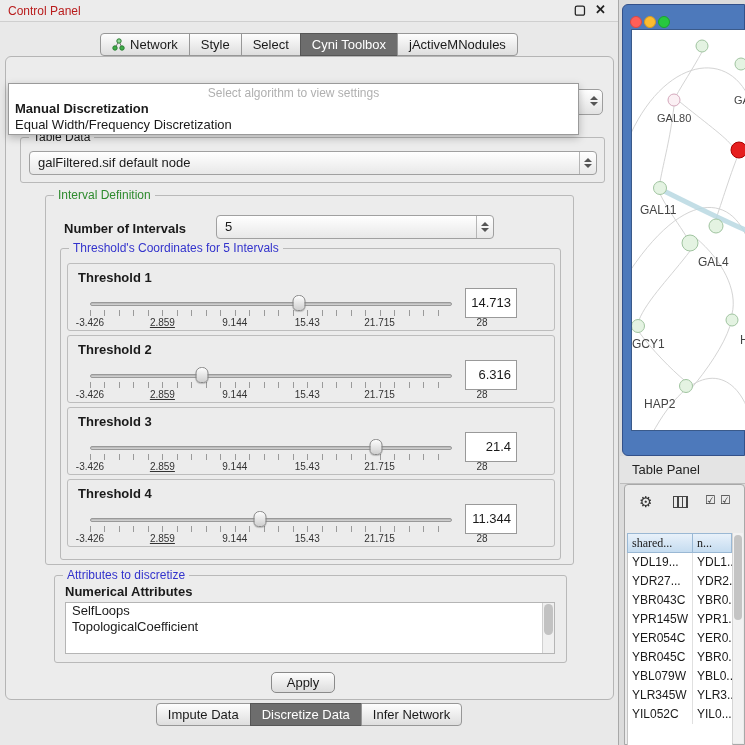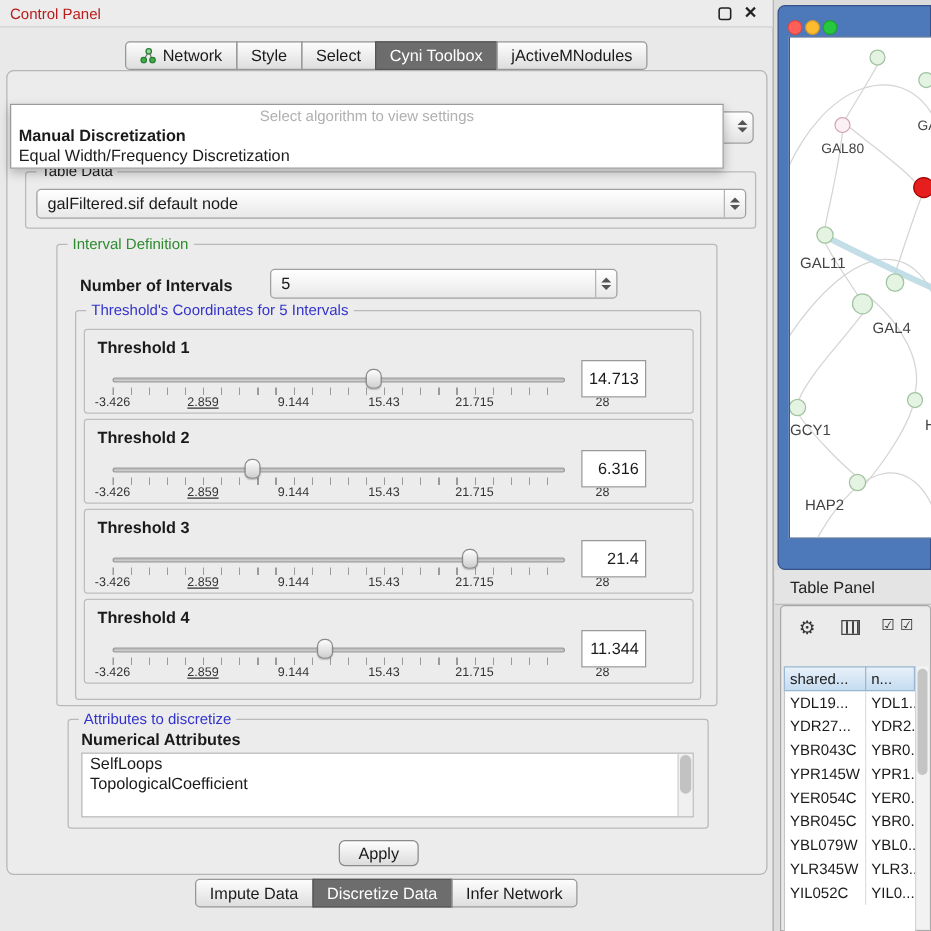--- a/index.html
+++ b/index.html
@@ -128,21 +128,21 @@
   .table-panel { position:absolute; left:624px; top:484px; width:121px; height:261px;
     background:#ebebeb; border:1px solid #a8a8a8; border-radius:4px 4px 0 0; }
   .tp-toolbar { position:absolute; left:0; top:0; width:100%; height:36px; }
   .tp-icon { position:absolute; top:8px; font-size:15px; color:#333; cursor:default; }
   .gear { left:14px; }
   .col-icon { left:48px; top:11px; width:15px; height:12px; border:1.5px solid #444;
     background:repeating-linear-gradient(to right, transparent 0 3px, #444 3px 4.5px); }
   .chk1 { left:80px; font-size:12px; }
   .chk2 { left:95px; font-size:12px; }
   .tp-table { position:absolute; left:2px; top:48px; width:106px; }
-  .tp-header { display:flex; height:20px; }
+  .tp-header { display:flex; height:20px;font-family:Liberation Serif, serif; }
   .tp-header .hcell { background:linear-gradient(#e8f1fa,#c5dcf0); border:1px solid #9ab8d4;
     font-size:12px; padding:2px 0 0 4px; overflow:hidden; white-space:nowrap; }
   .hcell.c1 { width:66px; }
   .hcell.c2 { width:40px; margin-left:-1px; }
   .tp-rows { background:#fff; border:1px solid #c5c5c5; border-top:none; height:193px; overflow:hidden; }
   .tp-row { display:flex; height:19px; font-size:12px; }
   .tp-row .cell { padding:2px 0 0 4px; overflow:hidden; white-space:nowrap; }
   .cell.c1 { width:65px; border-right:1px solid #e0e0e0; }
   .cell.c2 { width:39px; }
   .tp-scroll { position:absolute; right:1px; top:48px; width:11px; height:210px;

